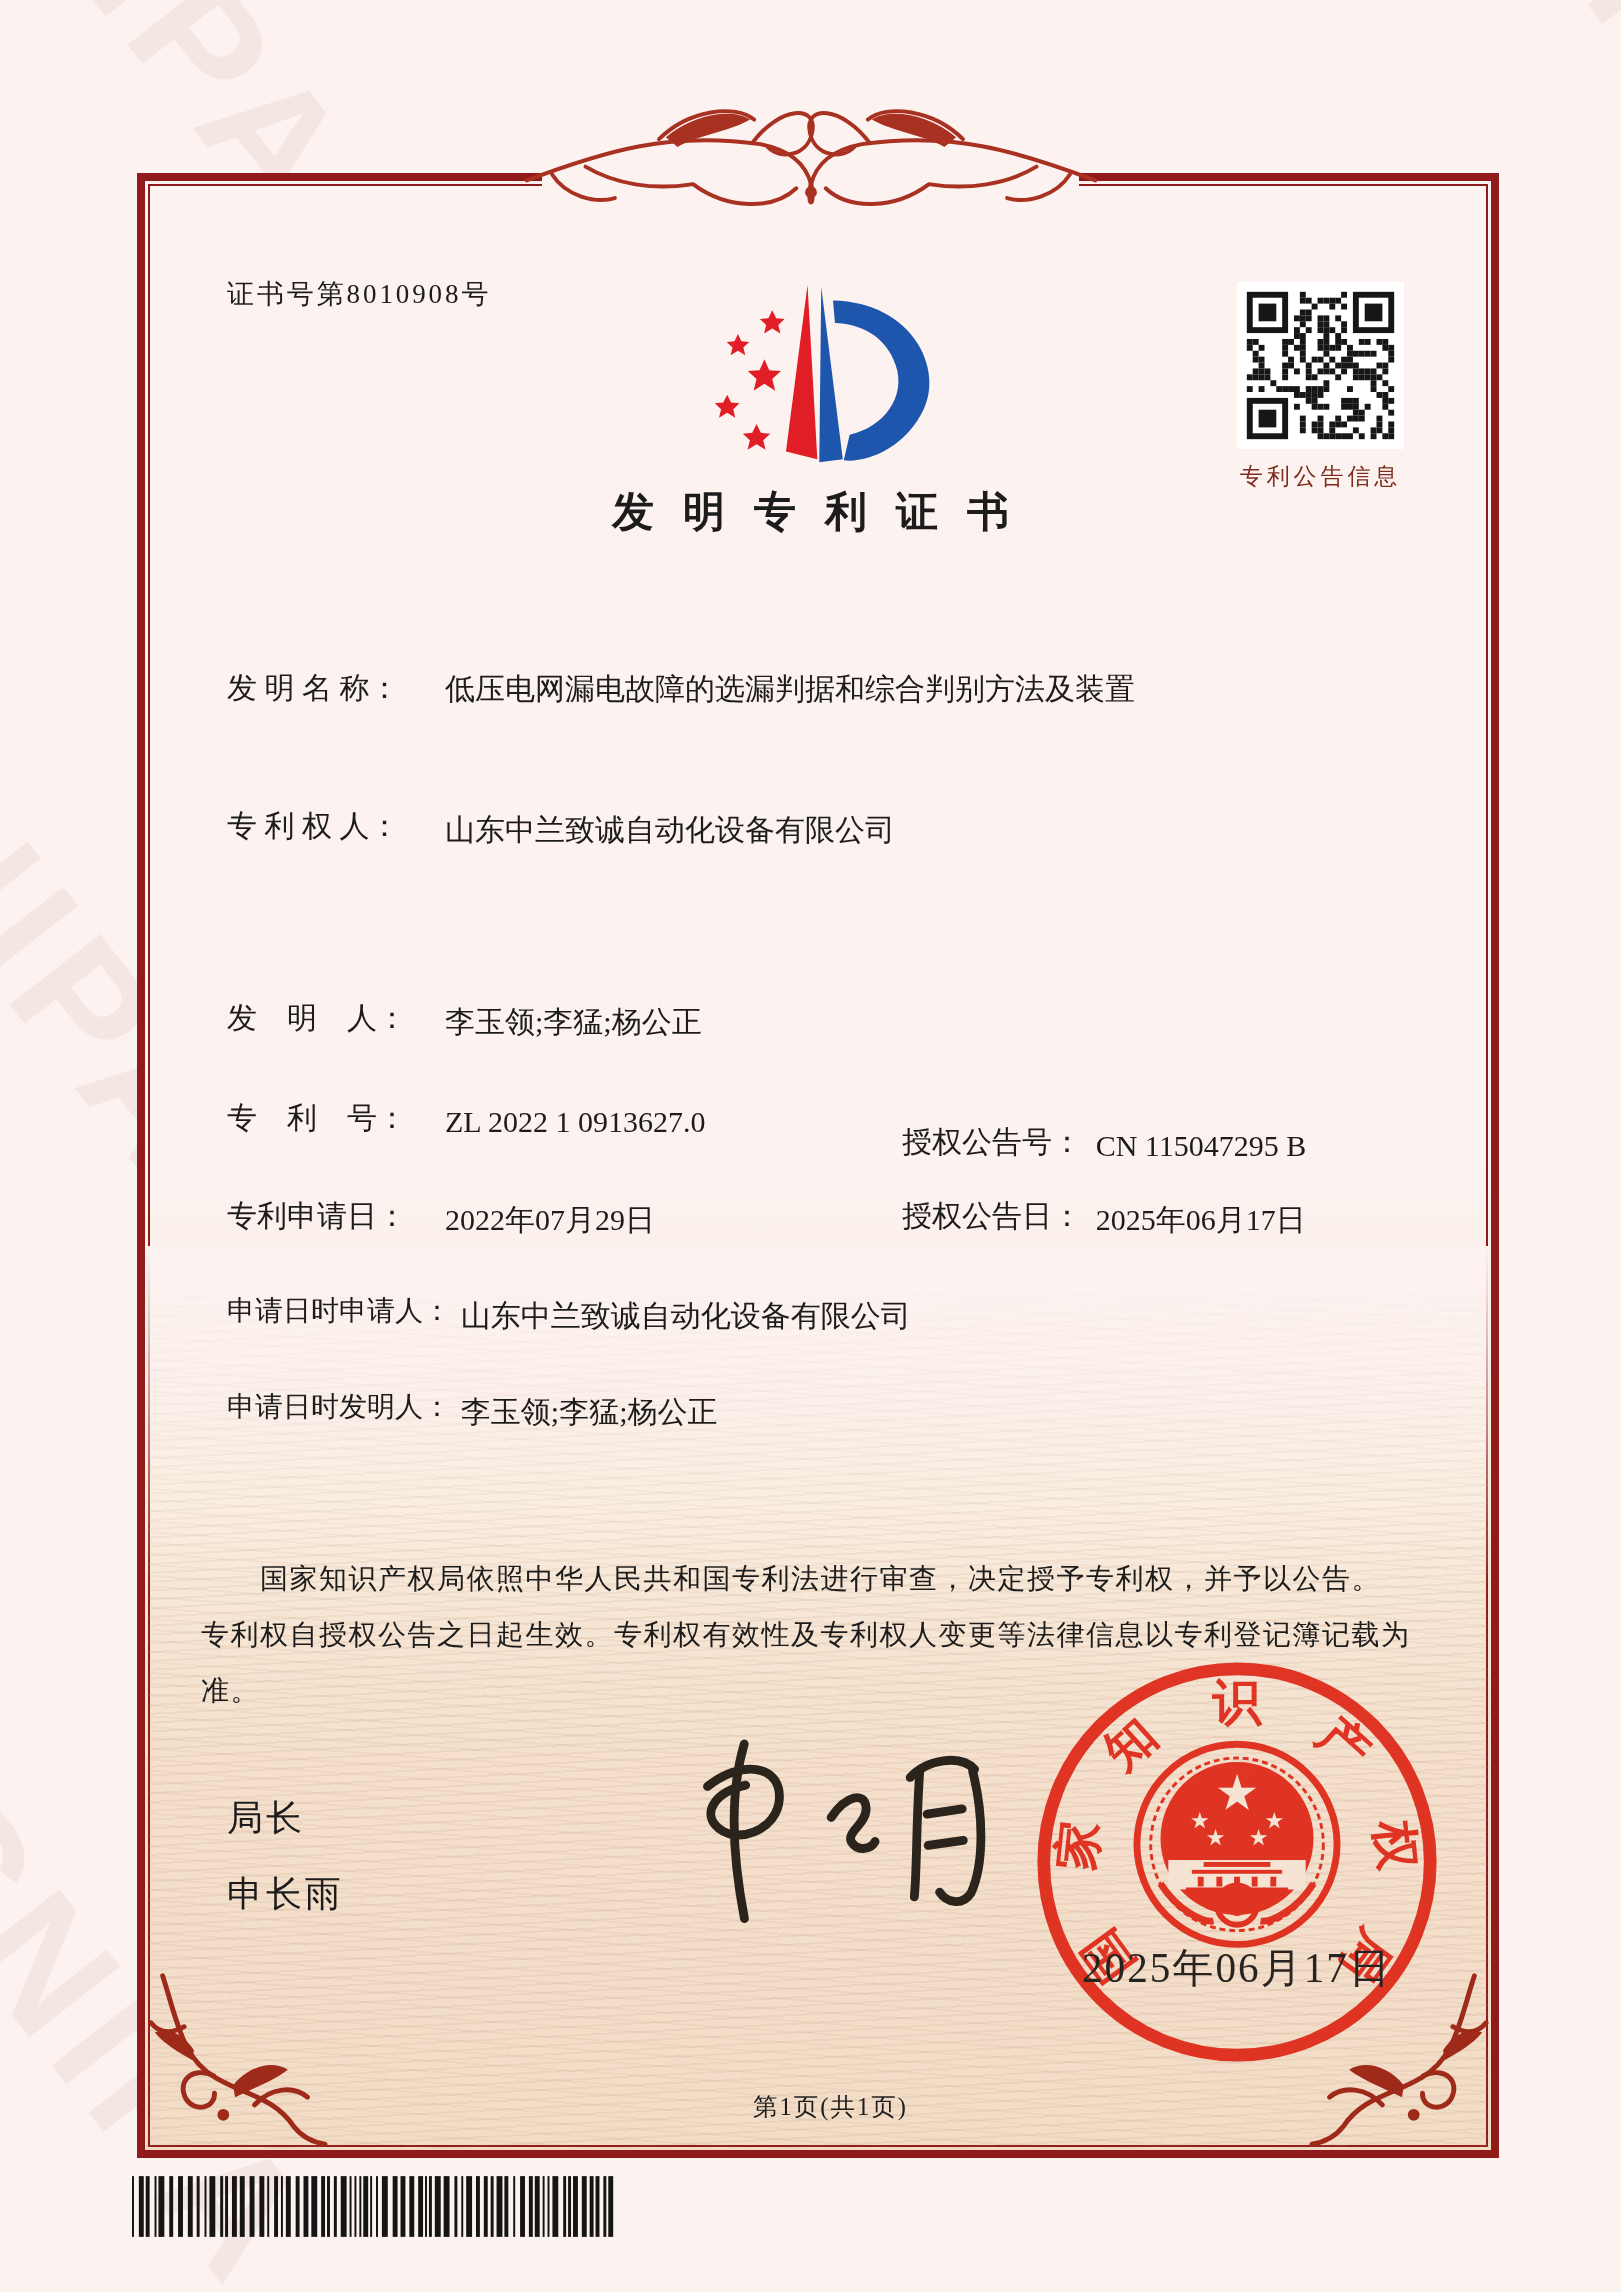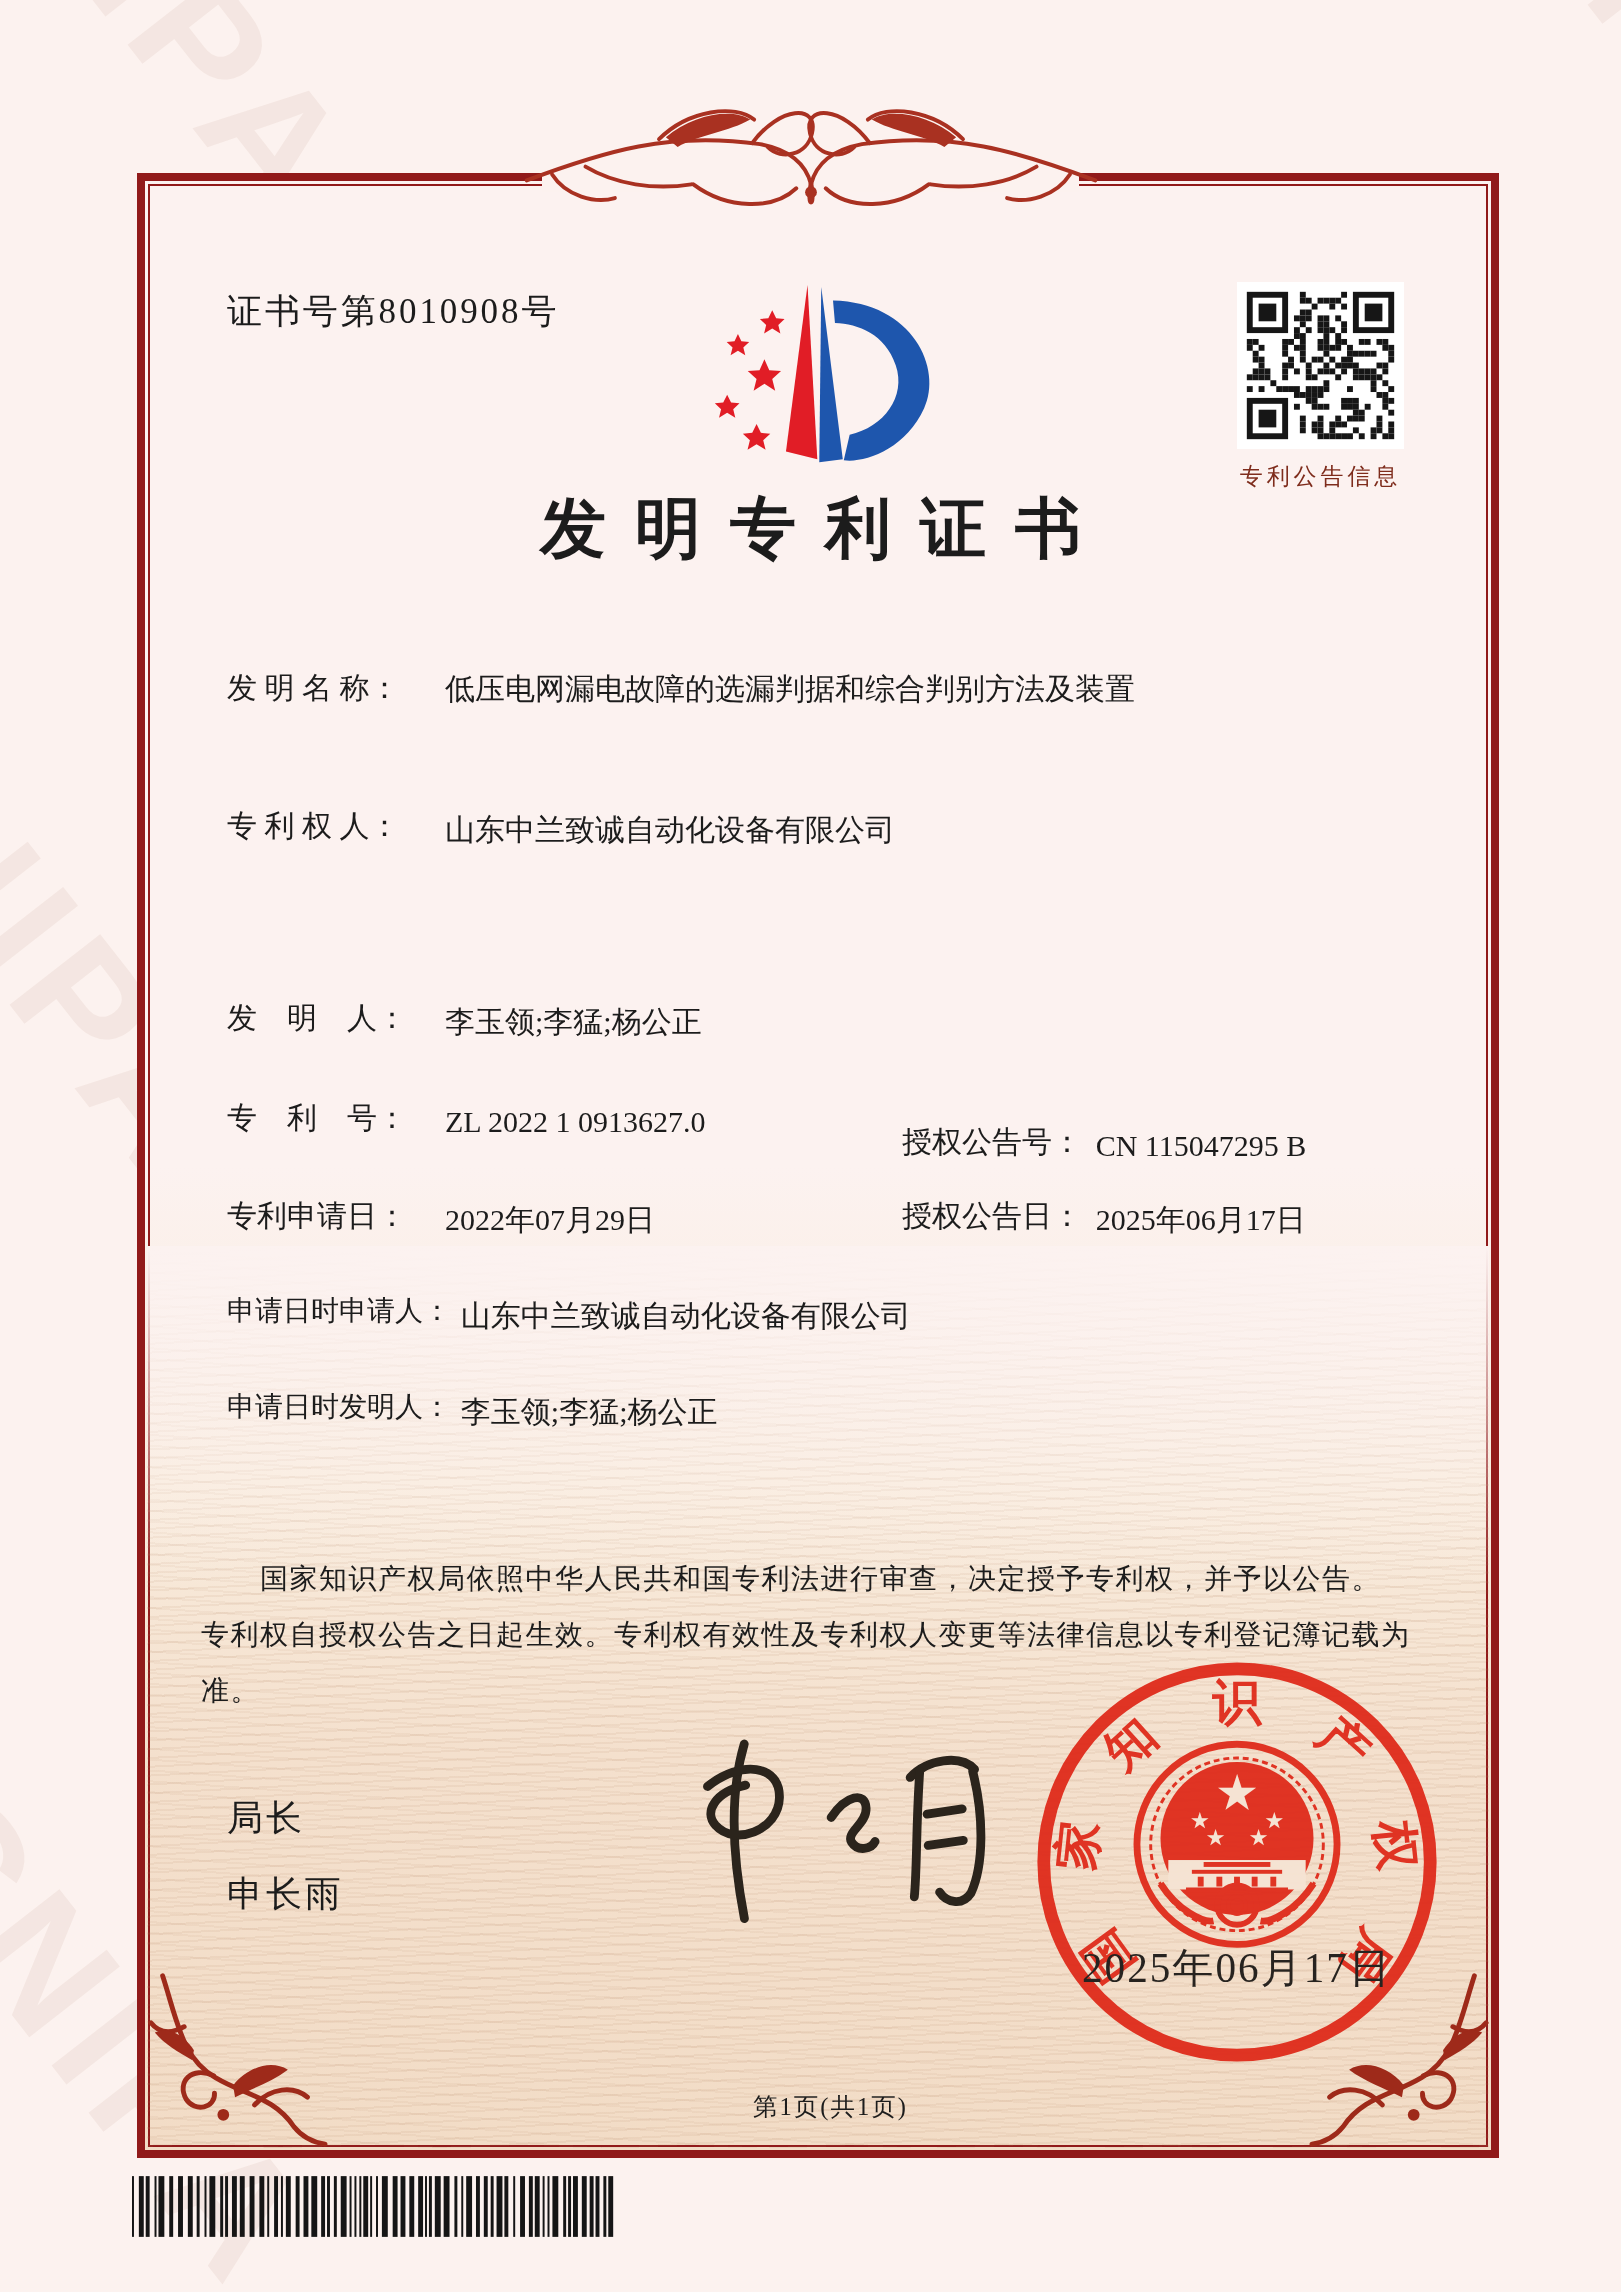--- a/index.html
+++ b/index.html
@@ -30,27 +30,27 @@
     position:absolute; left:2px; right:2px; bottom:2px; height:902px;
     background:
       linear-gradient(180deg, rgba(252,242,240,1) 0%, rgba(252,242,240,0) 38%),
       repeating-linear-gradient(177deg, rgba(176,128,94,0.10) 0 2px, rgba(176,128,94,0) 2px 8.8px),
       repeating-linear-gradient(184deg, rgba(176,128,94,0.08) 0 2px, rgba(176,128,94,0) 2px 10.8px);
   }
   .ornament-mask{position:absolute; left:542px; top:166px; width:537px; height:25.5px; background:#fcf2ef; z-index:3;}
   .top-ornament{position:absolute; left:458px; top:90px; z-index:4;}
   .corner-ornament{position:absolute; z-index:4;}
   
-  .cert-no{position:absolute; left:227px; top:288px; font-size:35px; letter-spacing:2.9px; z-index:5;}
+  .cert-no{position:absolute; left:227px; top:276px; font-size:27px; letter-spacing:2.9px; z-index:5;}
   .logo{position:absolute; left:686px; top:279px; z-index:5;}
   .qr-block{position:absolute; left:1237px; top:282px; width:167px; z-index:5; text-align:center;}
   .qr-caption{margin-top:7.8px; font-size:23px; color:#7e2c1c; letter-spacing:3.9px;}
   .title{
     position:absolute; left:0; right:0; top:484px; text-align:center;
-    font-size:66px; font-weight:bold; letter-spacing:29px; text-indent:29px; z-index:5;
+    font-size:42px; font-weight:bold; letter-spacing:29px; text-indent:29px; z-index:5;
   }
   
   .row{position:absolute; font-size:30px; z-index:5; white-space:nowrap;}
   .row .lbl{display:inline-block; vertical-align:top;}
   .row .lblw{min-width:218px;}
   .row .val{display:inline-block; vertical-align:top; white-space:normal; line-height:47px;}
   .small-lbl{font-size:28px;}
   
   .legal{position:absolute; left:201px; top:1551px; width:1233px; font-size:28px;
          line-height:56px; letter-spacing:1.5px; z-index:5;}

